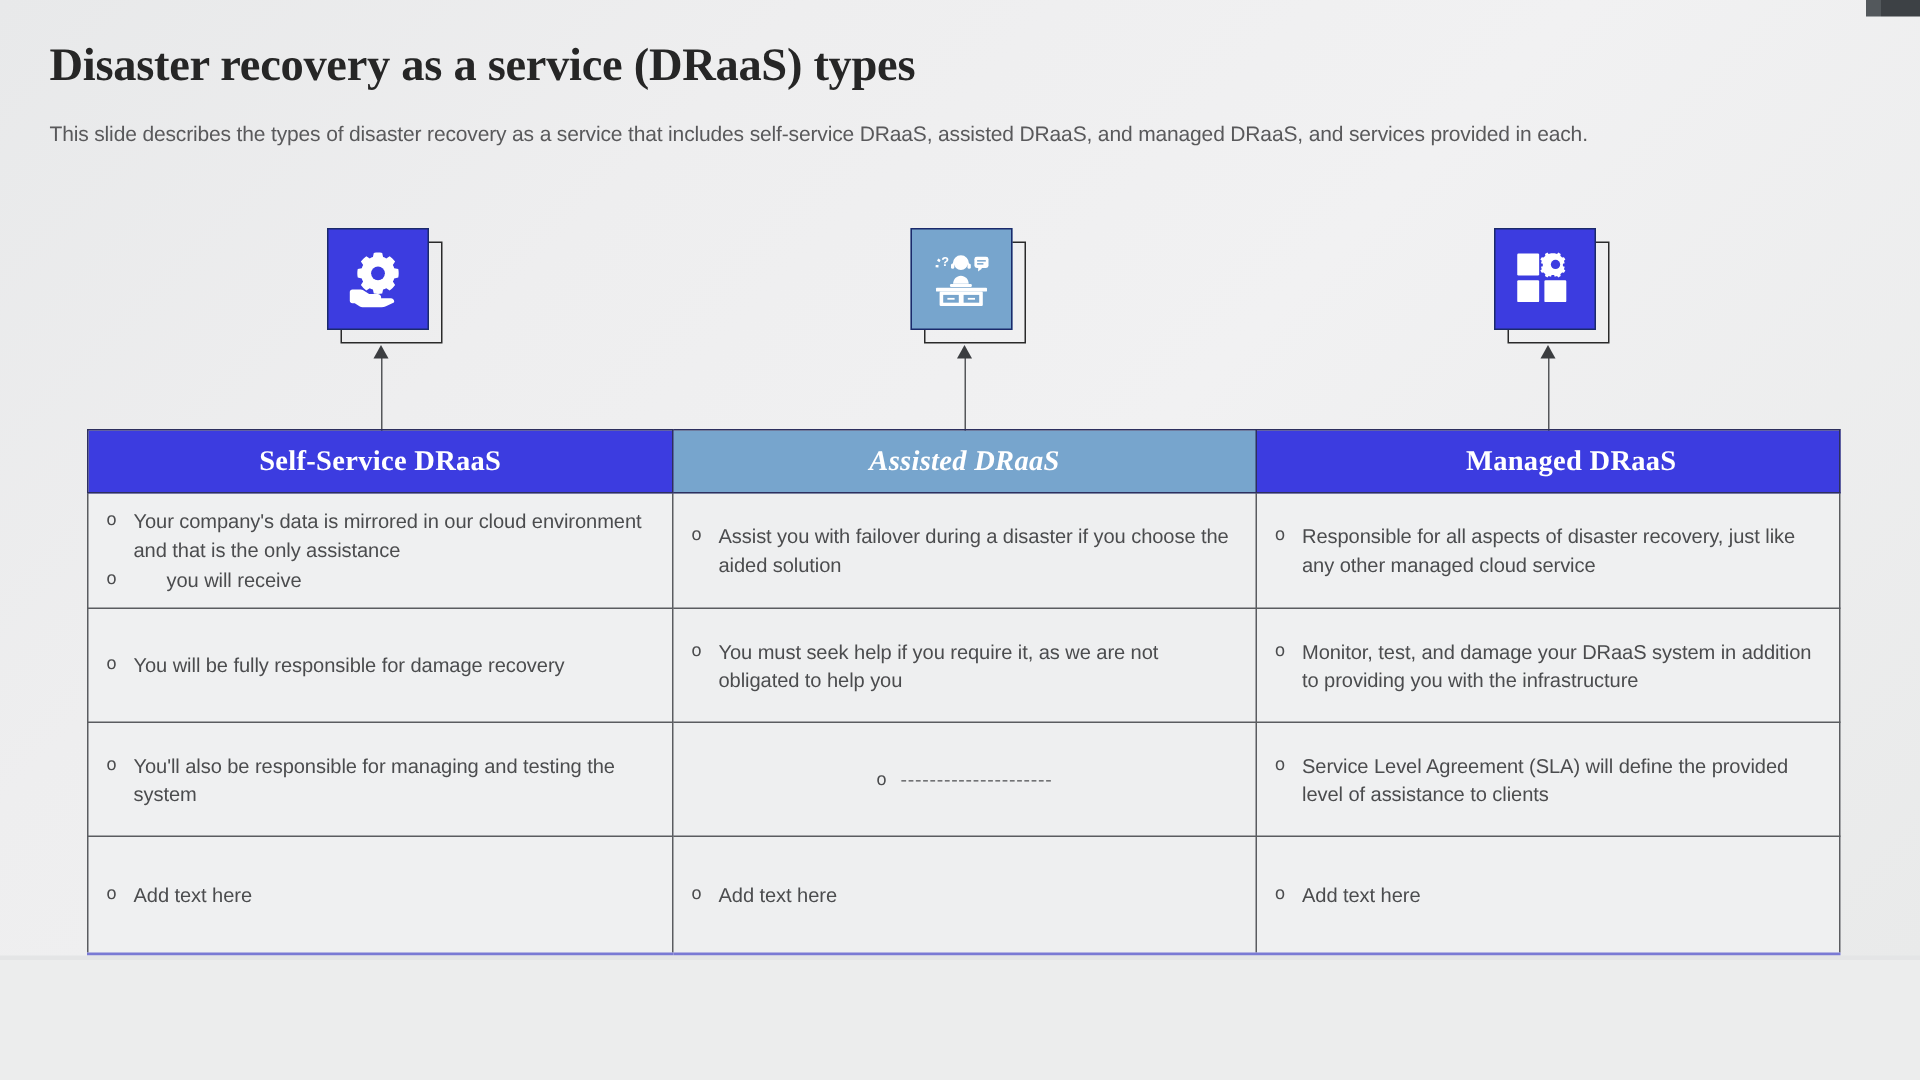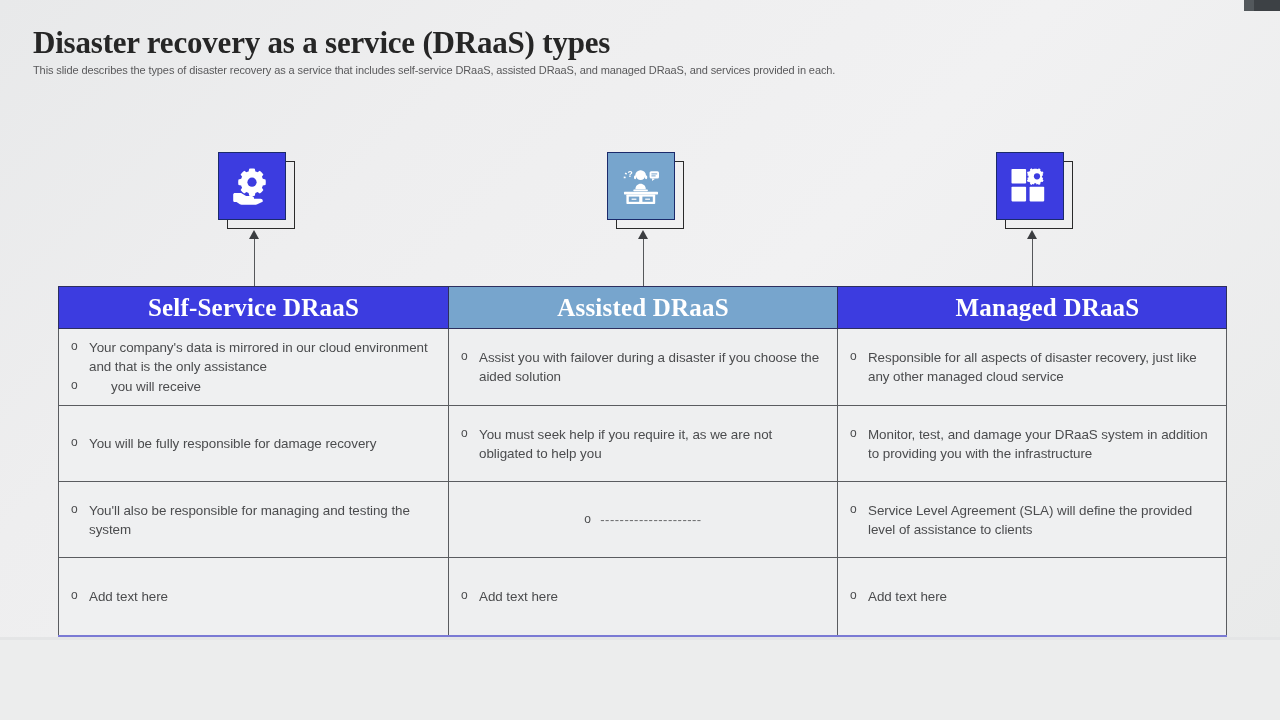--- a/index.html
+++ b/index.html
@@ -49,22 +49,22 @@
     font-family: "Liberation Serif", serif;
     font-weight: bold;
     font-size: 31px;
     letter-spacing: -0.2px;
     color: #262626;
     white-space: nowrap;
   }
   .page-subtitle {
     position: absolute;
     left: 33px;
-    top: 64px;
-    font-size: 11px;
+    top: 81px;
+    font-size: 14px;
     color: #59595b;
     letter-spacing: -0.1px;
     white-space: nowrap;
   }
 
   
   .icon-card {
     position: absolute;
     width: 68px;
     height: 68px;
@@ -134,28 +134,28 @@
     table-layout: fixed;
   }
   .matrix th, .matrix td {
     box-sizing: border-box;
     vertical-align: middle;
   }
   .matrix th {
     height: 42px;
     font-family: "Liberation Serif", serif;
     font-weight: bold;
-    font-size: 25px;
+    font-size: 19px;
     color: #ffffff;
     text-align: center;
     border: 1.3px solid #2d2f5e;
     letter-spacing: 0.2px;
   }
   th.h-self    { background: #3c3ce0; }
-  th.h-assist  { background: #77a5cd; }
+  th.h-assist  { background: #77a5cd; font-style: italic; }
   th.h-managed { background: #3c3ce0; padding-left: 32px; }
 
   .matrix td {
     background: #eff0f1;
     border-left: 1.3px solid #5a5c60;
     border-right: 1.3px solid #5a5c60;
     border-bottom: 1.3px solid #5a5c60;
     padding: 9px 12px 9px 12px;
     height: 76px;
   }

